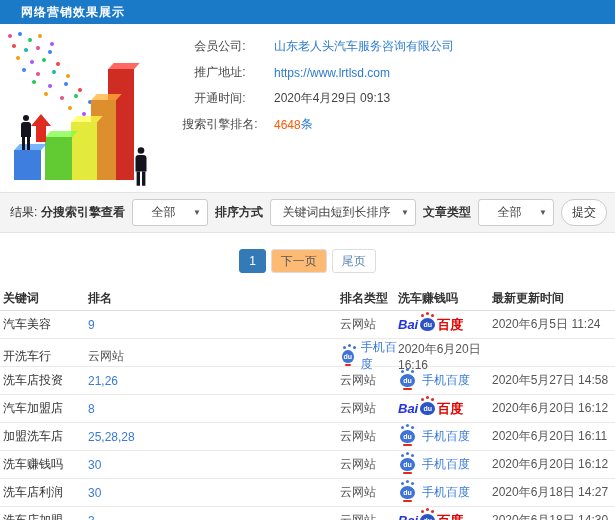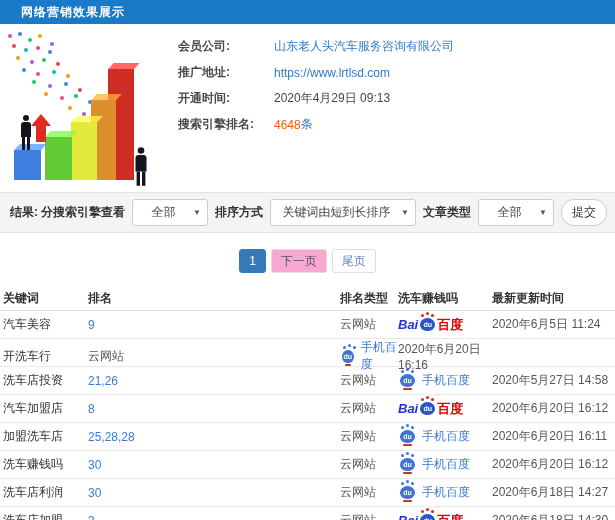--- a/index.html
+++ b/index.html
@@ -38,44 +38,44 @@
     10px -2px 0 #3b82f6,20px 4px 0 #22c55e,30px 0 0 #f59e0b,42px 8px 0 #a855f7,
     4px 10px 0 #ef4444,16px 14px 0 #14b8a6,28px 12px 0 #e74c8b,40px 16px 0 #3b82f6,
     8px 22px 0 #f59e0b,22px 26px 0 #a855f7,34px 24px 0 #22c55e,48px 28px 0 #ef4444,
     14px 34px 0 #3b82f6,28px 38px 0 #e74c8b,44px 36px 0 #14b8a6,58px 40px 0 #f59e0b,
     24px 46px 0 #22c55e,40px 50px 0 #a855f7,56px 48px 0 #3b82f6,70px 54px 0 #ef4444,
     36px 58px 0 #f59e0b,52px 62px 0 #e74c8b,66px 60px 0 #22c55e,80px 66px 0 #3b82f6,
     60px 72px 0 #f59e0b,74px 78px 0 #a855f7,88px 82px 0 #22c55e,100px 88px 0 #e74c8b;}
 
   .fields{padding-top:14px;}
   .info-row{display:flex;align-items:center;height:17px;margin-bottom:9px;}
-  .f-label{display:inline-block;min-width:84px;text-align:left;font-weight:bold;color:#4a4a4a;margin-right:12px;}
+  .f-label{display:inline-block;min-width:84px;text-align:center;font-weight:normal;color:#4a4a4a;margin-right:12px;}
   .f-value.link{color:var(--link);text-decoration:none;cursor:pointer;}
   .f-value.plain{color:#444;}
   .f-value.num{color:var(--highlight);}
   .f-suffix{color:var(--link);}
 
   
   .band{height:41px;background:var(--band-bg);border-top:1px solid #e3e3e3;border-bottom:1px solid #e3e3e3;display:flex;align-items:center;padding:0 8px 0 10px;}
-  .band .result-label{font-weight:bold;color:#333;}
+  .band .result-label{font-weight:normal;color:#333;}
   .band .controls{margin-left:auto;display:flex;align-items:center;gap:7px;}
   .ctl-label{font-weight:bold;color:#333;white-space:nowrap;}
   .select{height:27px;background:#fff;border:1px solid #ccc;border-radius:3px;display:flex;align-items:center;padding:0 6px 0 9px;cursor:pointer;color:#444;text-align:center;}
   .select .val{flex:1;white-space:nowrap;}
   .select .caret{font-size:8px;color:#555;margin-left:8px;}
   .sel-engine{width:76px;}
   .sel-sort{width:146px;}
   .sel-article{width:76px;}
   .btn-submit{height:27px;width:46px;background:#fff;border:1px solid #ccc;border-radius:13px;color:#333;font-size:12px;cursor:pointer;font-family:inherit;}
 
   
   .pager{display:flex;justify-content:center;gap:5px;margin-top:16px;}
   .page{height:24px;min-width:26px;padding:0 9px;display:flex;align-items:center;justify-content:center;border:1px solid #ddd;border-radius:3px;cursor:pointer;}
   .page.active{background:var(--pag-active);border-color:var(--pag-active);color:#fff;}
-  .page.next{background:#f9a8d4;color:#555;}
+  .page.next{background:#fdba74;color:#555;}
   .page.last{background:#fff;color:#5b87b5;}
 
   
   .table{margin-top:14px;}
   .trow{display:grid;grid-template-columns:85px 252px 58px 94px 1fr;align-items:center;padding-left:3px;height:28px;border-bottom:1px solid #e9e9e9;}
   .trow.thead{height:24px;border-bottom:1px solid #dcdcdc;}
   .th{font-weight:bold;color:#333;}
   .c-keyword{color:#333;}
   .c-rank{color:#3a7ad9;cursor:pointer;}
   .c-ranktype{color:#555;}

